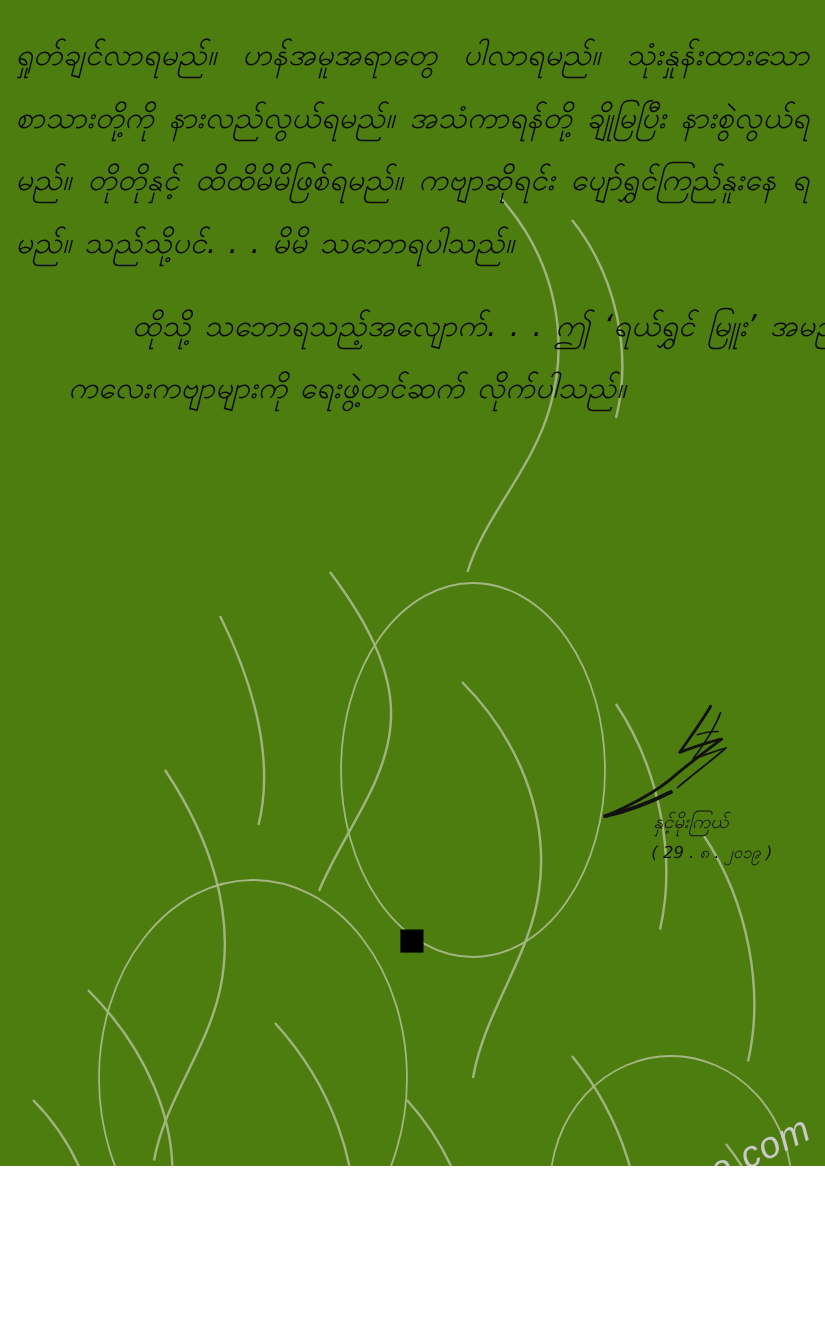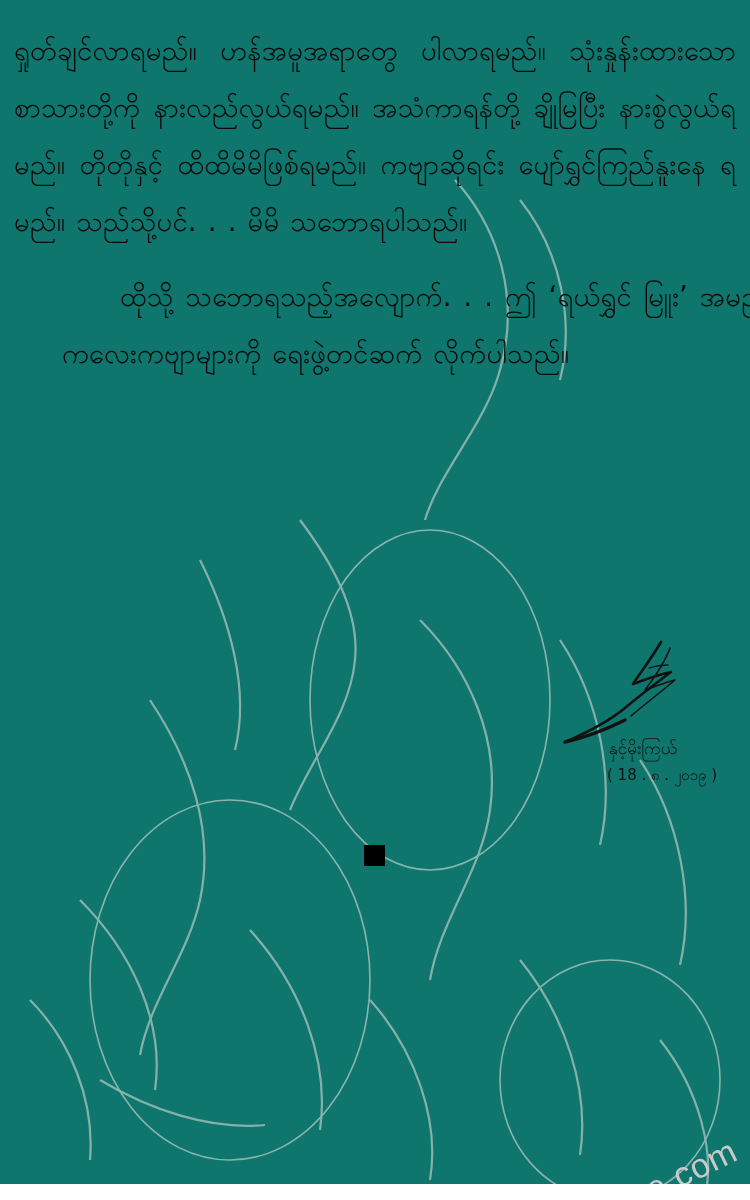--- a/index.html
+++ b/index.html
@@ -6,23 +6,24 @@
     margin: 0;
     padding: 0;
     background: #ffffff;
   }
   body {
     font-family: "DejaVu Sans", sans-serif;
   }
   .page {
     position: relative;
     width: 750px;
-    height: 1184px;
+    height: 1060px;
     overflow: hidden;
-    background: #0f766e;
+    background: #4d7c0f;
+    font-style: italic;
   }
 
   
   .bg-art {
     position: absolute;
     inset: 0;
     pointer-events: none;
     opacity: 0.55;
   }
 
@@ -52,21 +53,21 @@
   .para.p2 { width: 722px; margin-top: 18px; }
   .para.p3 { width: 722px; margin-top: 20px; }
   .para .last-line-mark {
     display: inline-block;
     margin-left: 96px;
   }
 
   
   .signature-wrap {
     position: absolute;
-    left: 521px;
+    left: 506px;
     top: 638px;
     width: 210px;
     height: 190px;
     text-align: right;
   }
   .signature-wrap svg { display: block; }
   .sig-name {
     position: absolute;
     left: 88px;
     top: 100px;
@@ -147,20 +148,20 @@
   <div class="signature-wrap">
     <svg width="210" height="120" viewBox="0 0 210 120" aria-hidden="true">
       <g fill="none" stroke="#111111" stroke-linecap="round" stroke-linejoin="round">
         <path d="M140 4 C132 18 120 34 112 46 C128 40 140 36 150 34 C134 46 118 58 104 70 C92 80 72 92 44 104" stroke-width="2.6"></path>
         <path d="M149 10 C144 24 133 40 124 52 C136 48 146 44 154 42 C140 54 124 66 110 78" stroke-width="1.6"></path>
         <path d="M44 104 C62 100 84 92 104 82" stroke-width="3.4"></path>
         <path d="M128 30 C134 28 141 27 147 27" stroke-width="1.3"></path>
       </g>
     </svg>
     <div class="sig-name">နှင့်မိုးကြယ်</div>
-    <div class="sig-date">( 18 . ၈ . ၂၀၁၉ )</div>
+    <div class="sig-date">( 29 . ၈ . ၂၀၁၉ )</div>
   </div>
 
   <div class="end-mark"></div>
 
   <div class="site-watermark">mgype.com</div>
 
 </div>
 
 </body></html>

